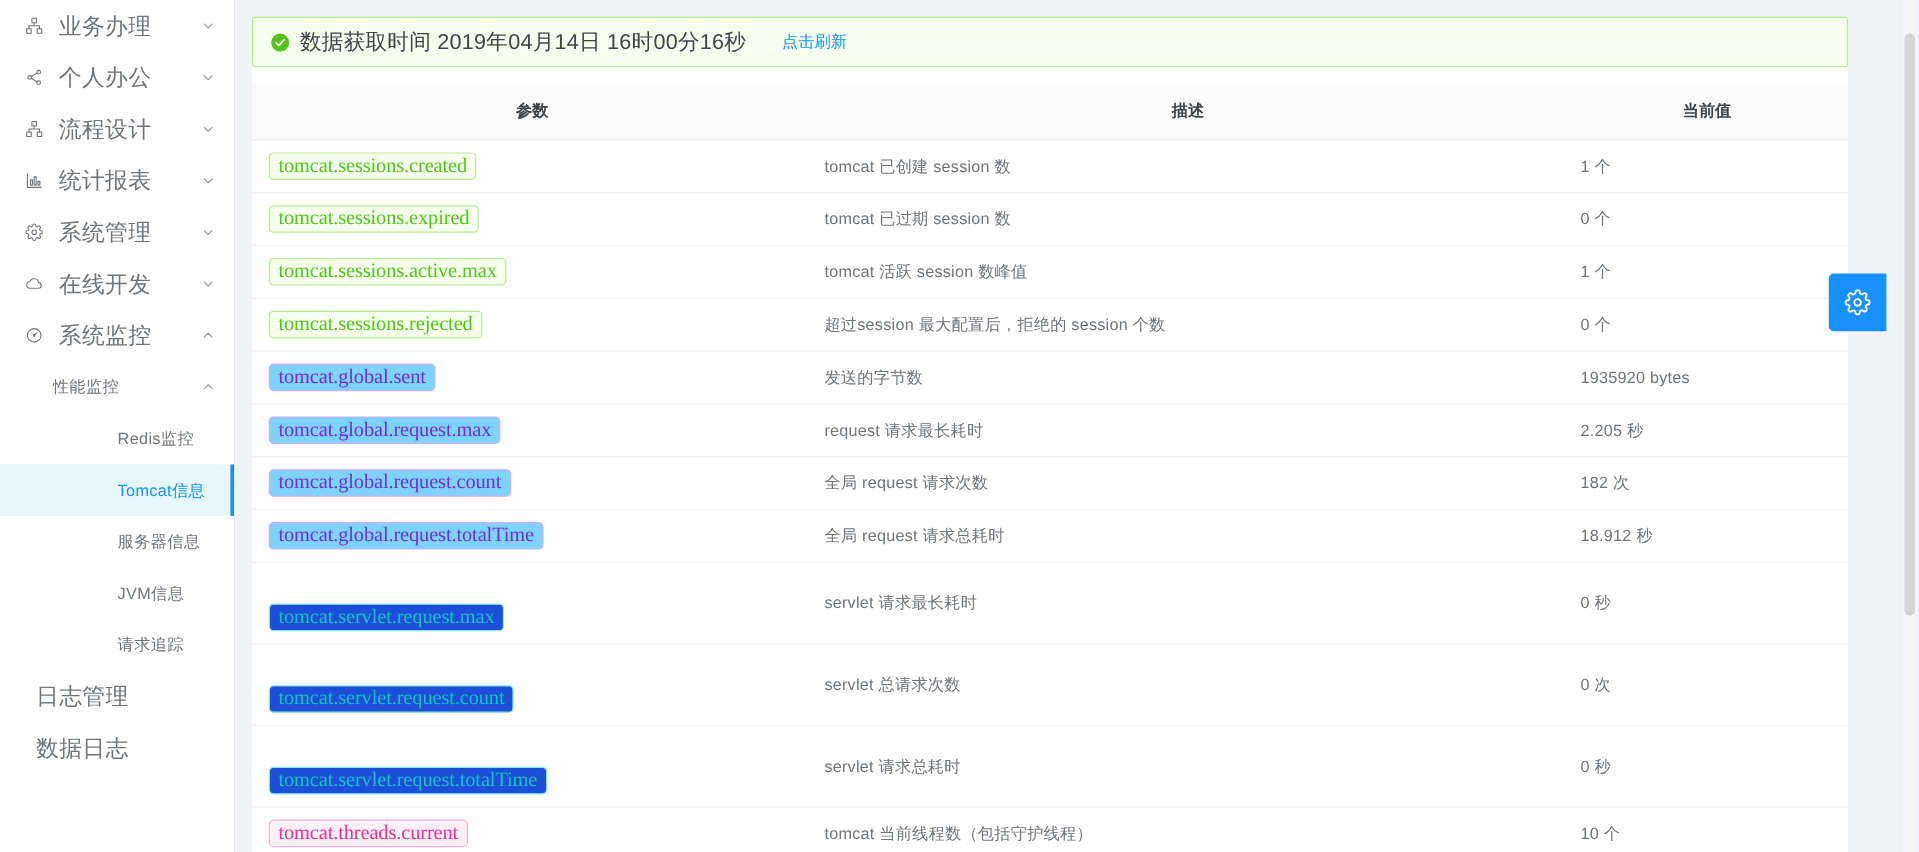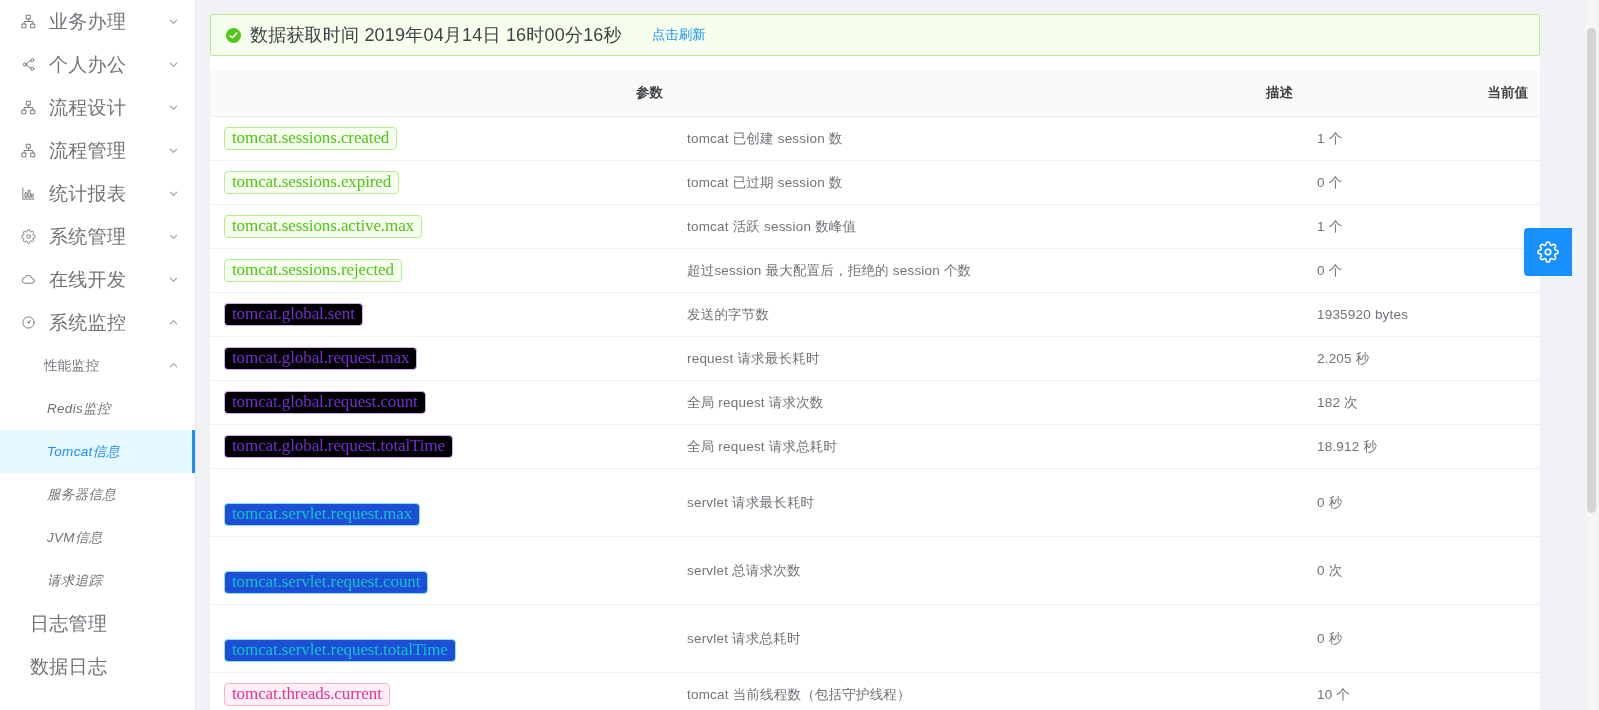--- a/index.html
+++ b/index.html
@@ -72,22 +72,21 @@
   .nav-arrow svg { display: block; }
 
   
   .nav-item.lvl2 {
     padding-left: 44px;
   }
   .nav-item.lvl2 .nav-label { font-size: 13.5px; }
 
   
   .nav-item.lvl3 {
-    padding-left: 47px;
-    font-style: italic;
+    padding-left: 98px;
   }
   .nav-item.lvl3 .nav-label { font-size: 13.5px; }
 
   .nav-item.active {
     background: #e6f7ff;
   }
   .nav-item.active .nav-label { color: #1890ff; }
   .nav-item.active::after {
     content: "";
     position: absolute;
@@ -153,21 +152,21 @@
 
   
   table {
     width: 100%;
     border-collapse: collapse;
     table-layout: fixed;
     margin-top: 14px;
   }
   thead th {
     background: #fafafa;
-    text-align: right;
+    text-align: center;
     font-size: 13.5px;
     font-weight: bold;
     color: #3f4346;
     padding: 14px 12px 14px 12px;
     border-bottom: 1px solid #ececec;
   }
   th.c-param { width: 465px; padding-left: 14px; }
   th.c-desc  { width: 630px; }
   th.c-value { width: 235px; }
 
@@ -186,21 +185,21 @@
     padding: 2px 7px 3px 7px;
     border-radius: 4px;
     font-size: 17px;
     line-height: 16px;
     border: 1px solid transparent;
     white-space: nowrap;
     font-family: Liberation Serif, serif;
     letter-spacing: -0.1px;
   }
   .tag.green  { background:#f6ffed; border-color:#b7eb8f; color:#52c41a; }
-  .tag.purple { background:#000000; border-color:#d3adf7; color:#722ed1; }
+  .tag.purple { background:#7dd3fc; border-color:#d3adf7; color:#722ed1; }
   .tag.cyan   { background:#1d4ed8; border-color:#87e8de; color:#13c2c2;margin-top:24px; }
   .tag.pink   { background:#fff0f6; border-color:#ffadd2; color:#eb2f96; }
 
   .cell-desc  { color:#6f7479; letter-spacing:0.2px; }
   .cell-value { color:#6f7479; letter-spacing:0.2px; }
 
   
   #settings-fab {
     position: absolute;
     right: 27px;
@@ -277,36 +276,20 @@
       <div class="nav-item">
         <span class="nav-icon">
           <svg width="15" height="15" viewBox="0 0 24 24" fill="none" stroke="currentColor" stroke-width="1.5" stroke-linecap="round" stroke-linejoin="round">
             <rect x="9" y="2" width="6" height="6"></rect>
             <rect x="2" y="16" width="6" height="6"></rect>
             <rect x="16" y="16" width="6" height="6"></rect>
             <path d="M12 8v4M5 16v-4h14v4"></path>
           </svg>
         </span>
         <span class="nav-label">流程设计</span>
-        <span class="nav-arrow">
-          <svg width="11" height="11" viewBox="0 0 24 24" fill="none" stroke="currentColor" stroke-width="2.4" stroke-linecap="round" stroke-linejoin="round">
-            <path d="M5 9l7 7 7-7"></path>
-          </svg>
-        </span>
-      </div>
-      <div class="nav-item">
-        <span class="nav-icon">
-          <svg width="15" height="15" viewBox="0 0 24 24" fill="none" stroke="currentColor" stroke-width="1.5" stroke-linecap="round" stroke-linejoin="round">
-            <rect x="9" y="2" width="6" height="6"></rect>
-            <rect x="2" y="16" width="6" height="6"></rect>
-            <rect x="16" y="16" width="6" height="6"></rect>
-            <path d="M12 8v4M5 16v-4h14v4"></path>
-          </svg>
-        </span>
-        <span class="nav-label">流程管理</span>
         <span class="nav-arrow">
           <svg width="11" height="11" viewBox="0 0 24 24" fill="none" stroke="currentColor" stroke-width="2.4" stroke-linecap="round" stroke-linejoin="round">
             <path d="M5 9l7 7 7-7"></path>
           </svg>
         </span>
       </div>
       <div class="nav-item">
         <span class="nav-icon">
           <svg width="15" height="15" viewBox="0 0 24 24" fill="none" stroke="currentColor" stroke-width="1.5" stroke-linecap="round" stroke-linejoin="round">
             <path d="M3 3v18h18"></path>

